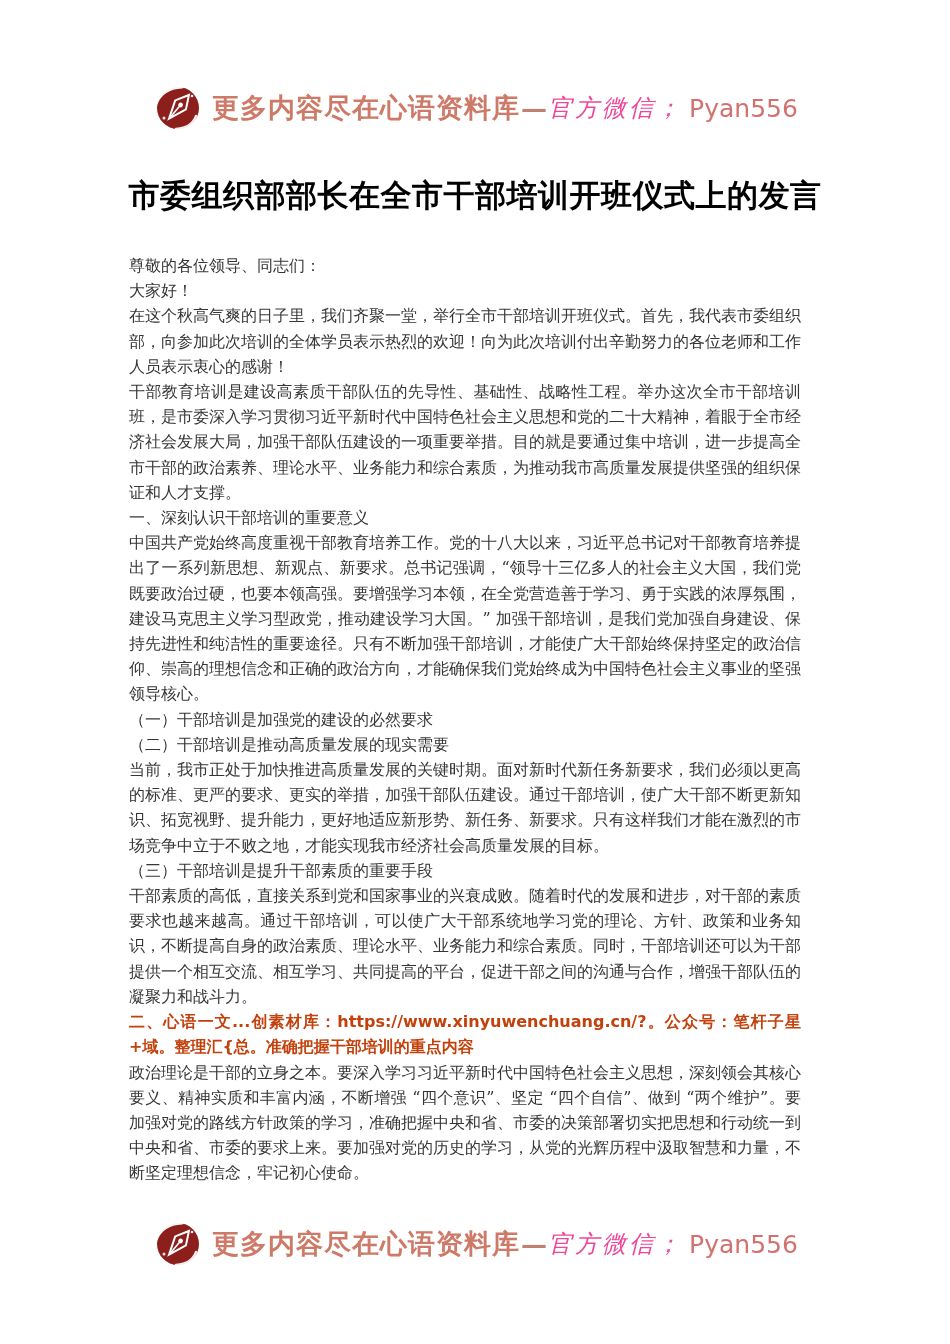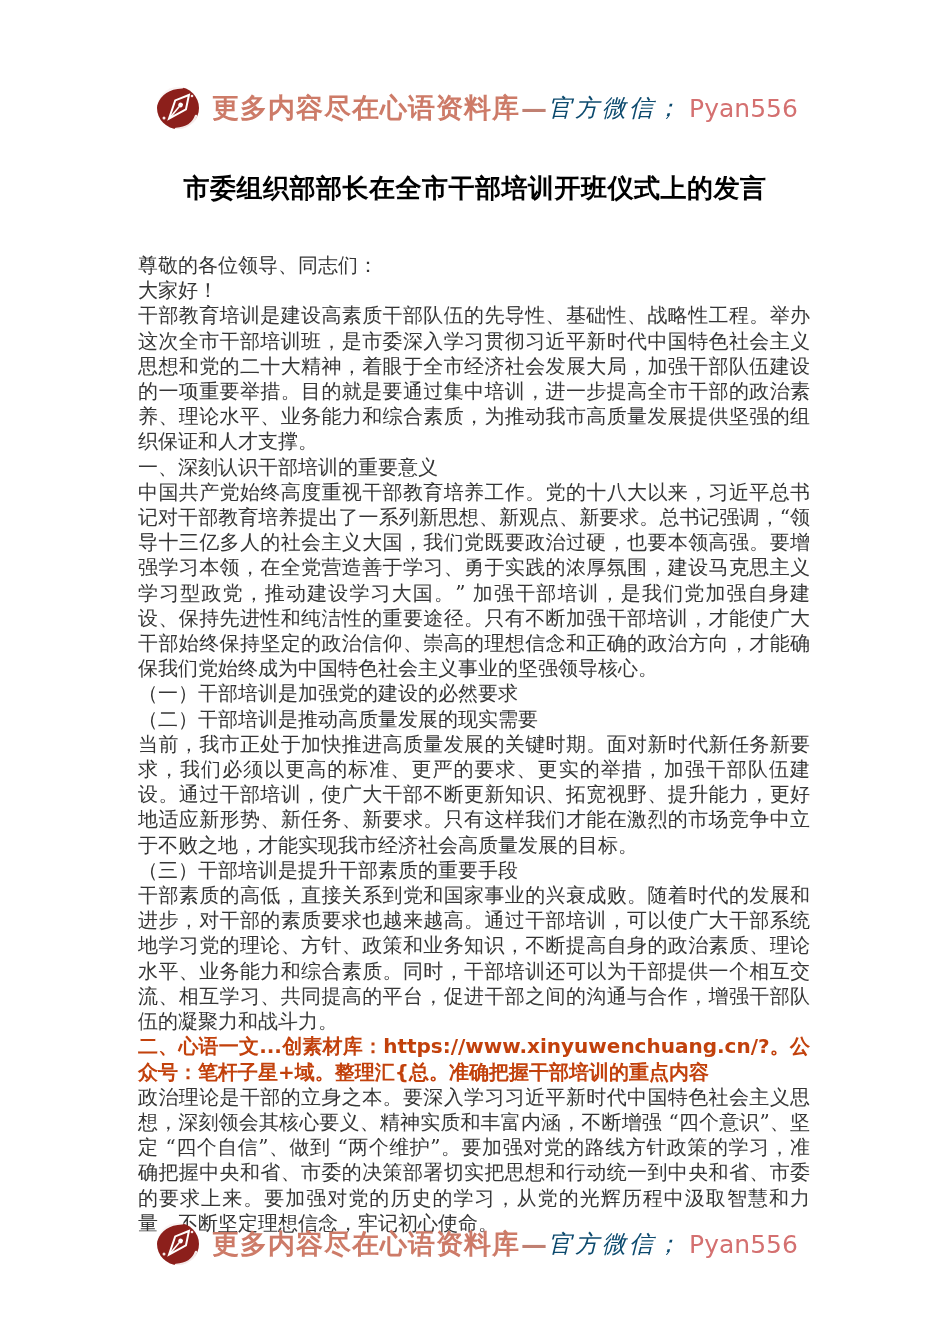--- a/index.html
+++ b/index.html
@@ -38,48 +38,48 @@
     letter-spacing:1px;
   }
   .wm-sep{
     font-size:26px;
     font-weight:bold;
     color:#c08072;
     margin:0 1px;
   }
   .wm-label{
     font-size:24px;
-    color:#0c4a6e;
+    color:#ec4899;
     font-style:italic;
     letter-spacing:3px;
   }
   .wm-id{
     font-family:"DejaVu Sans","Liberation Sans",sans-serif;
     font-size:25px;
     color:#d47070;
     margin-left:6px;
   }
   
   .doc-title{
     position:absolute;
     top:144px;
     left:0; right:0;
     text-align:center;
-    font-size:26px;
+    font-size:31px;
     font-weight:bold;
     color:#000000;
     letter-spacing:0.5px;
   }
   
   .doc-body{
     position:absolute;
     top:243px;
-    left:138px;
+    left:129px;
     width:672px;
-    font-size:20px;
+    font-size:16px;
     line-height:25.2px;
     color:#363636;
     text-align:justify;
     overflow-wrap:break-word;
   }
   .doc-body p{
     margin:0;
     padding:0;
   }
   .sans-heading{
@@ -110,20 +110,21 @@
       <span class="wm-sep">—</span>
       <span class="wm-label">官方微信；</span>
       <span class="wm-id">Pyan556</span>
   </div>
 
   <h1 class="doc-title">市委组织部部长在全市干部培训开班仪式上的发言</h1>
 
   <div class="doc-body">
     <p>尊敬的各位领导、同志们：</p>
     <p>大家好！</p>
+    <p>在这个秋高气爽的日子里，我们齐聚一堂，举行全市干部培训开班仪式。首先，我代表市委组织部，向参加此次培训的全体学员表示热烈的欢迎！向为此次培训付出辛勤努力的各位老师和工作人员表示衷心的感谢！</p>
     <p>干部教育培训是建设高素质干部队伍的先导性、基础性、战略性工程。举办这次全市干部培训班，是市委深入学习贯彻习近平新时代中国特色社会主义思想和党的二十大精神，着眼于全市经济社会发展大局，加强干部队伍建设的一项重要举措。目的就是要通过集中培训，进一步提高全市干部的政治素养、理论水平、业务能力和综合素质，为推动我市高质量发展提供坚强的组织保证和人才支撑。</p>
     <p>一、深刻认识干部培训的重要意义</p>
     <p>中国共产党始终高度重视干部教育培养工作。党的十八大以来，习近平总书记对干部教育培养提出了一系列新思想、新观点、新要求。总书记强调，“领导十三亿多人的社会主义大国，我们党既要政治过硬，也要本领高强。要增强学习本领，在全党营造善于学习、勇于实践的浓厚氛围，建设马克思主义学习型政党，推动建设学习大国。” 加强干部培训，是我们党加强自身建设、保持先进性和纯洁性的重要途径。只有不断加强干部培训，才能使广大干部始终保持坚定的政治信仰、崇高的理想信念和正确的政治方向，才能确保我们党始终成为中国特色社会主义事业的坚强领导核心。</p>
     <p>（一）干部培训是加强党的建设的必然要求</p>
     <p>（二）干部培训是推动高质量发展的现实需要</p>
     <p>当前，我市正处于加快推进高质量发展的关键时期。面对新时代新任务新要求，我们必须以更高的标准、更严的要求、更实的举措，加强干部队伍建设。通过干部培训，使广大干部不断更新知识、拓宽视野、提升能力，更好地适应新形势、新任务、新要求。只有这样我们才能在激烈的市场竞争中立于不败之地，才能实现我市经济社会高质量发展的目标。</p>
     <p>（三）干部培训是提升干部素质的重要手段</p>
     <p>干部素质的高低，直接关系到党和国家事业的兴衰成败。随着时代的发展和进步，对干部的素质要求也越来越高。通过干部培训，可以使广大干部系统地学习党的理论、方针、政策和业务知识，不断提高自身的政治素质、理论水平、业务能力和综合素质。同时，干部培训还可以为干部提供一个相互交流、相互学习、共同提高的平台，促进干部之间的沟通与合作，增强干部队伍的凝聚力和战斗力。</p>
     <p class="sans-heading">二、心语一文...创素材库：https://www.xinyuwenchuang.cn/?。公众号：笔杆子星+域。整理汇{总。准确把握干部培训的重点内容</p>
     <p>政治理论是干部的立身之本。要深入学习习近平新时代中国特色社会主义思想，深刻领会其核心要义、精神实质和丰富内涵，不断增强 “四个意识”、坚定 “四个自信”、做到 “两个维护”。要加强对党的路线方针政策的学习，准确把握中央和省、市委的决策部署切实把思想和行动统一到中央和省、市委的要求上来。要加强对党的历史的学习，从党的光辉历程中汲取智慧和力量，不断坚定理想信念，牢记初心使命。</p>

